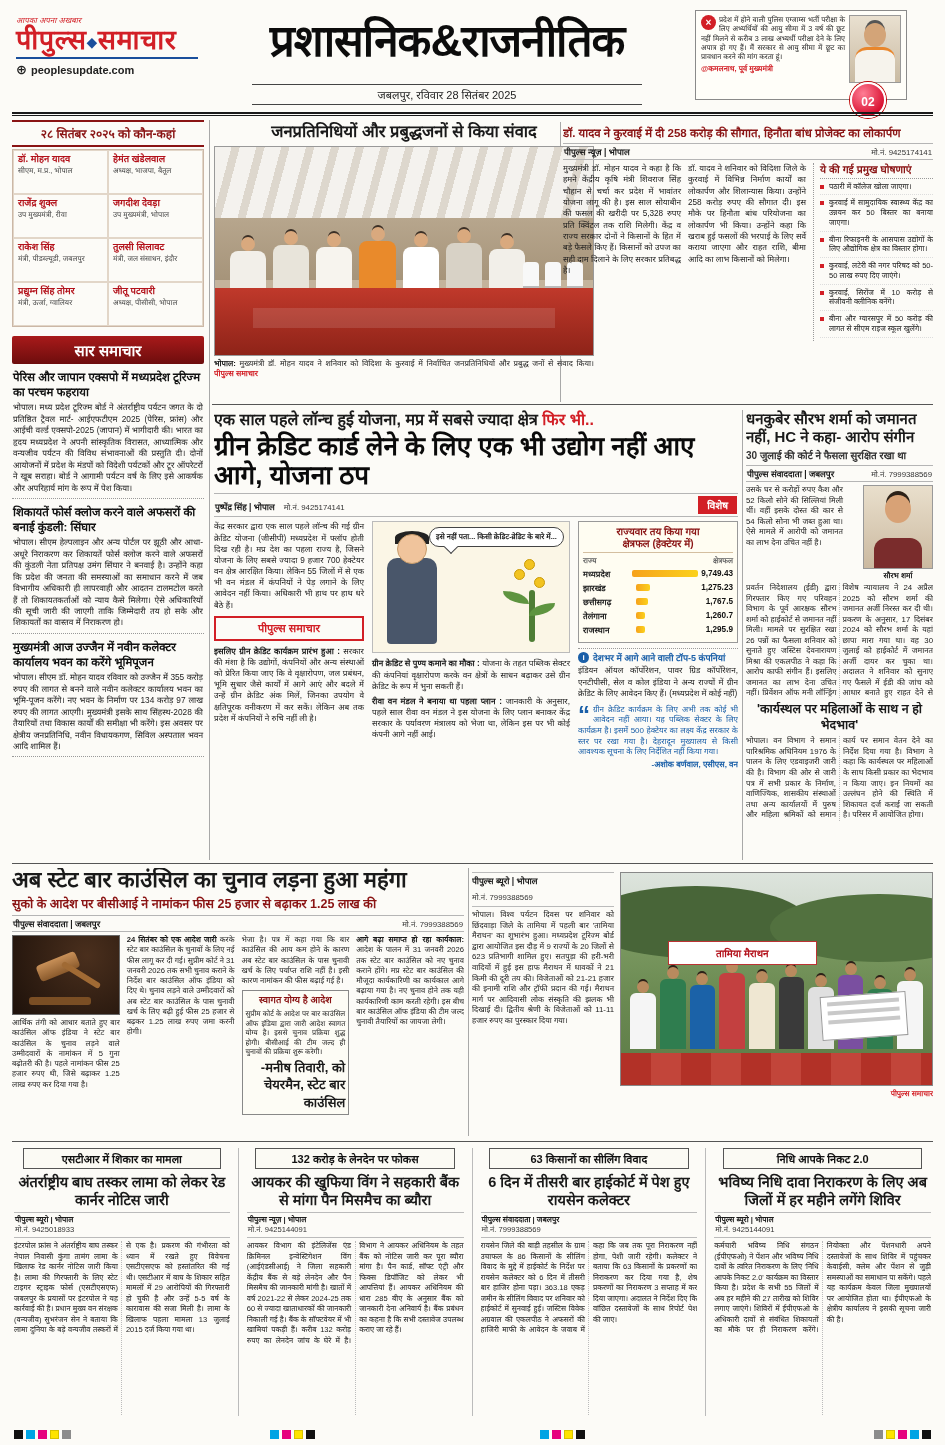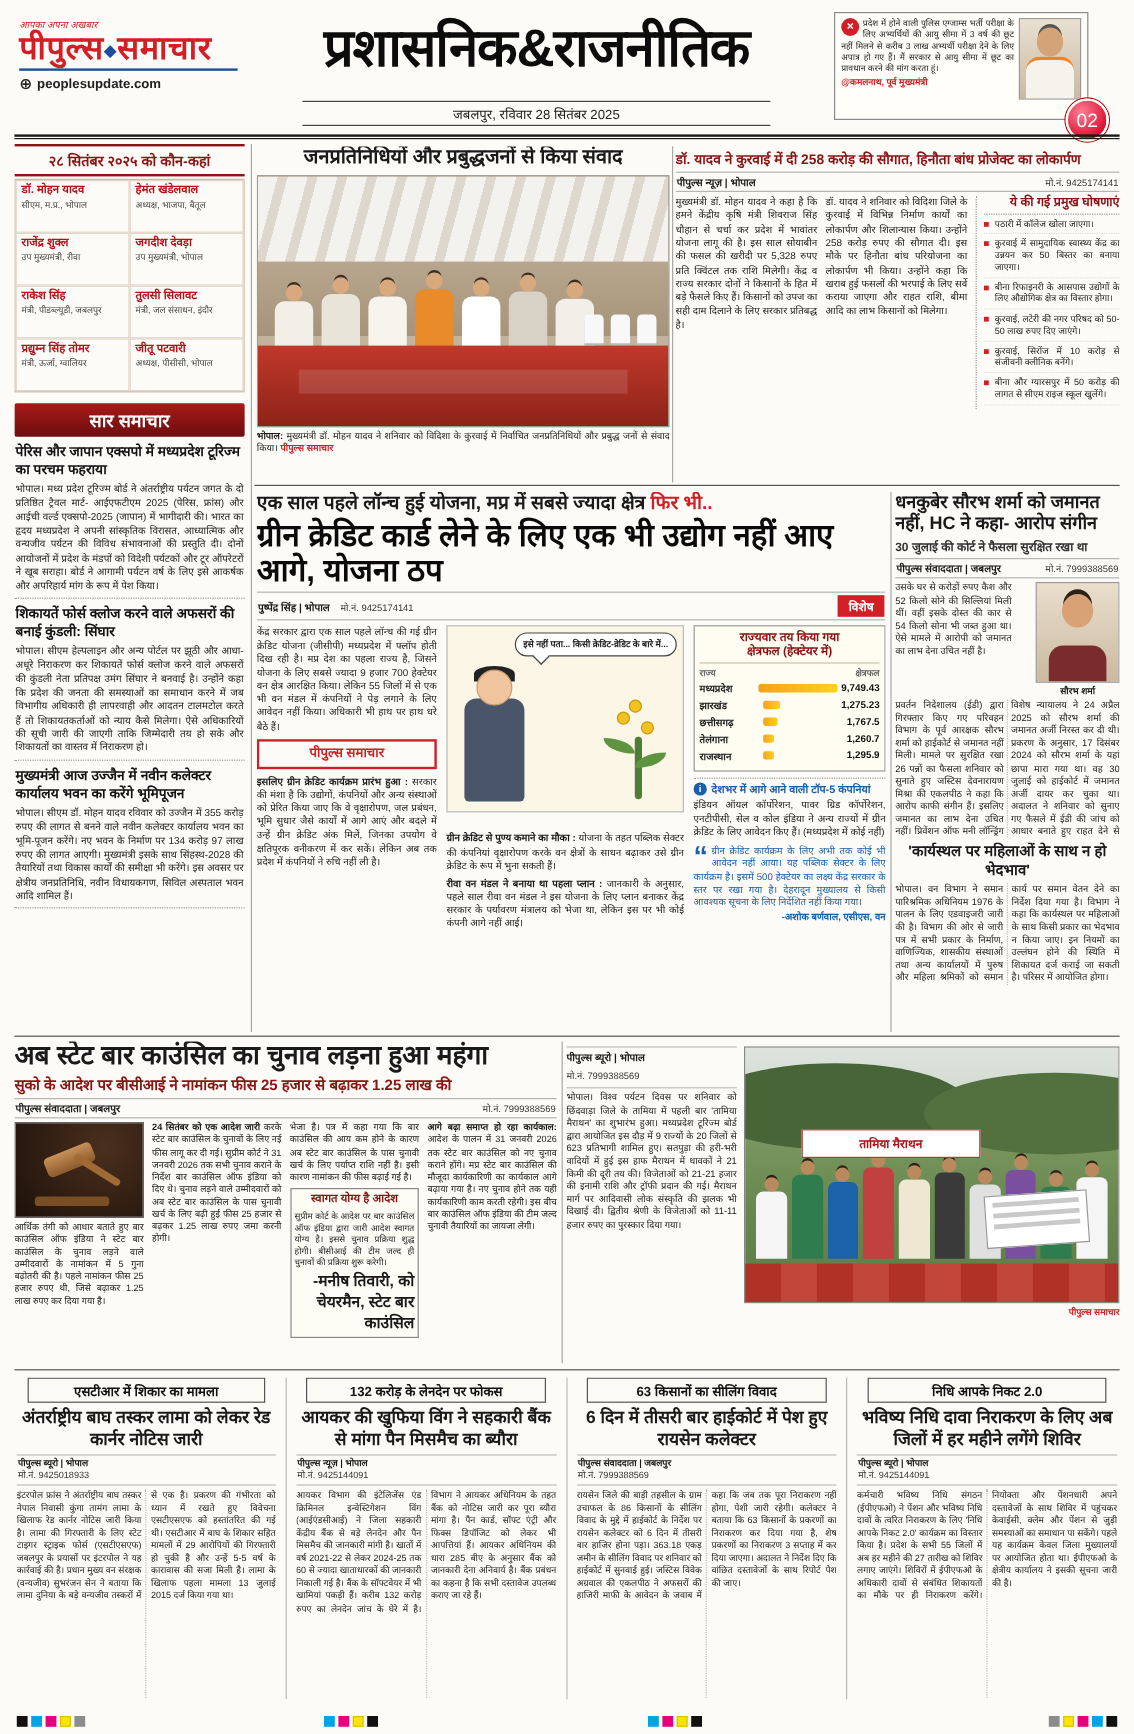--- a/index.html
+++ b/index.html
@@ -16,21 +16,21 @@
   .site-row{margin-top:4px;font-size:11px;font-weight:bold;color:#222;display:flex;align-items:center;gap:4px}
   .globe{font-size:13px;line-height:1;color:#222}
   .page-title{position:absolute;left:196px;top:12px;width:478px;text-align:center;font-size:44px;font-weight:900;color:#0c0c0c;line-height:1.05;letter-spacing:-1px}
   .dateline{position:absolute;left:240px;top:78px;width:390px;text-align:center;font-size:11px;color:#222;border-top:1px solid #444;border-bottom:1px solid #444;padding:2px 0}
   .quote-box{position:absolute;left:683px;top:4px;width:212px;height:90px;border:1px solid #8a8a8a;background:#fffef9;padding:4px 5px;font-size:7.2px;line-height:1.3;text-align:justify}
   .qb-logo{float:left;width:15px;height:15px;border-radius:50%;background:#d21f26;color:#fff;font-size:10px;line-height:15px;text-align:center;font-weight:bold;margin:0 3px 1px 0}
   .qb-photo{float:right;width:52px;height:68px;margin:0 0 2px 4px;border:1px solid #999;background:linear-gradient(#e9e0d0,#c9baa2);position:relative;overflow:hidden}
   .qb-photo::before{content:'';position:absolute;top:7px;left:50%;transform:translateX(-50%);width:22px;height:24px;border-radius:50%;background:#d3a478;box-shadow:0 -4px 0 -1px #555}
   .qb-photo::after{content:'';position:absolute;bottom:0;left:50%;transform:translateX(-50%);width:40px;height:32px;border-radius:12px 12px 0 0;background:#f6f3ec;border-top:3px solid #e9862c}
   .qb-attr{clear:none;color:#d21f26;font-weight:800;font-size:7.5px;margin-top:2px}
-  .page-circle{position:absolute;left:876px;top:76px;width:36px;height:36px;border-radius:50%;background:radial-gradient(circle at 35% 30%,#ff7d94,#d80f2f 75%);color:#fff;font-size:16px;font-weight:400;text-align:center;line-height:36px;border:2px solid #fff;box-shadow:0 0 0 1px #b00}
+  .page-circle{position:absolute;left:838px;top:76px;width:36px;height:36px;border-radius:50%;background:radial-gradient(circle at 35% 30%,#ff7d94,#d80f2f 75%);color:#fff;font-size:12px;font-weight:700;text-align:center;line-height:36px;border:2px solid #fff;box-shadow:0 0 0 1px #b00}
   .hrA{position:absolute;left:12px;right:12px;top:112px;height:4px;border-top:2px solid #1a1a1a;border-bottom:1px solid #1a1a1a}
 
   .vline{position:absolute;width:1px;background:#a8a8a8}
   .v1{left:209px;top:120px;height:740px}
   .v2{left:560px;top:122px;height:280px}
   .v3{left:742px;top:410px;height:450px}
   .v4{left:468px;top:868px;height:268px}
   .hrB{position:absolute;left:212px;right:12px;top:404px;border-top:1px solid #555}
   .hrC{position:absolute;left:12px;right:12px;top:863px;border-top:1px solid #555}
   .hrD{position:absolute;left:12px;right:12px;top:1141px;border-top:1px solid #555}
@@ -41,21 +41,21 @@
   .ww-grid{display:grid;grid-template-columns:1fr 1fr;border:1px solid #cbb7a6}
   .ww-cell{border:1px solid #e2d6c8;padding:3px 4px;min-height:44px}
   .ww-name{font-size:9.5px;font-weight:800;color:#b3121b;line-height:1.15}
   .ww-role{font-size:7.4px;color:#444;line-height:1.25;margin-top:1px}
   .sar-head{margin-top:9px;background:linear-gradient(#a81a1a,#6d0d0d);color:#fff;font-size:15px;font-weight:800;text-align:center;padding:4px 0;border-radius:2px}
   .brief{padding:6px 1px 4px;border-bottom:1px dotted #999}
   .brief h3{font-size:11.5px;font-weight:800;color:#121212;line-height:1.28;margin-bottom:3px}
   .brief p{font-size:8.3px;line-height:1.38;text-align:justify;color:#222}
 
   
-  .photo-story{position:absolute;left:214px;top:122px;width:344px;height:282px;overflow:hidden}
+  .photo-story{position:absolute;left:214px;top:122px;width:380px;height:282px;overflow:hidden}
   .photo-story h2{font-size:16.5px;font-weight:800;text-align:center;line-height:1.2}
   .scene{position:relative;margin-top:4px;height:210px;border:1px solid #999;overflow:hidden;background:#c4b39c}
   .tent{position:absolute;left:0;right:0;top:0;height:38%;background:repeating-linear-gradient(105deg,#f4f2ee 0 16px,#ddd7cd 16px 24px)}
   .backwall{position:absolute;left:0;right:0;top:34%;height:30%;background:linear-gradient(#b7a68d,#a6947a)}
   .carpet{position:absolute;left:0;right:0;bottom:0;height:32%;background:linear-gradient(#c0392b,#8e2318)}
   .carpet::before{content:'';position:absolute;left:10%;right:10%;top:30%;height:30%;background:rgba(255,255,255,.12)}
   .people{position:absolute;left:4%;right:18%;top:30%;height:42%;display:flex;align-items:flex-end;gap:7px}
   .pp{flex:1;border-radius:8px 8px 0 0;position:relative}
   .pp::before{content:'';position:absolute;top:-14px;left:50%;transform:translateX(-50%);width:14px;height:14px;border-radius:50%;background:#d9a97e;box-shadow:0 -3px 0 -1px #3a2f26}
   .pp:nth-child(1){height:46px;background:#f2efe9}
@@ -74,36 +74,36 @@
   
   .cm-article{position:absolute;left:563px;top:122px;width:370px;height:280px;overflow:hidden}
   .cm-article h1{font-size:19px;font-weight:900;line-height:1.16;color:#0b0b0b}
   .cm-sub{font-size:11.5px;font-weight:800;color:#8a1414;margin:3px 0}
   .byrow{display:flex;justify-content:space-between;align-items:center;border-top:1px solid #b5b5b5;border-bottom:1px solid #b5b5b5;padding:2px 1px;margin:3px 0}
   .byl{font-weight:800;font-size:8.5px}
   .byp{font-size:7.8px;color:#333}
   .cm-cols{display:flex;gap:7px;margin-top:3px}
   .cm-cols p{flex:1;font-size:8.2px;line-height:1.38;text-align:justify}
   .ann{width:120px;border-left:1px dotted #999;padding-left:6px;flex:none !important}
-  .ann-title{color:#8a1414;font-weight:800;font-size:10.5px;text-align:right;border-bottom:1px dotted #999;padding-bottom:2px;margin-bottom:3px;line-height:1.2}
+  .ann-title{color:#8a1414;font-weight:800;font-size:10.5px;text-align:left;border-bottom:1px dotted #999;padding-bottom:2px;margin-bottom:3px;line-height:1.2}
   .ann ul{list-style:none}
   .ann li{position:relative;padding:0 0 3px 9px;font-size:7.5px;line-height:1.3;margin-bottom:3px;border-bottom:1px dotted #ddd;text-align:justify}
   .ann li::before{content:'';position:absolute;left:0;top:3px;width:4px;height:4px;background:#d21f26}
 
   
   .green{position:absolute;left:214px;top:410px;width:524px;height:450px;overflow:hidden}
   .kicker{font-size:16px;font-weight:800;line-height:1.2}
   .kicker .red{color:#d21f26}
   .green h1{font-size:26px;font-weight:900;line-height:1.12;margin:3px 0;color:#0a0a0a}
   .sp-tag{background:#d21f26;color:#fff;font-weight:800;font-size:10px;padding:2px 9px}
   .g-grid{display:grid;grid-template-columns:150px 198px 160px;gap:8px;margin-top:4px}
   .g-grid p{font-size:8.2px;line-height:1.36;text-align:justify}
   .lead{font-weight:800}
   .mini-logo{border:2px solid #d21f26;color:#d21f26;font-weight:800;font-size:11px;text-align:center;padding:4px 2px;margin:5px 0;line-height:1.2}
-  .cartoon{position:relative;height:156px;background:#fbf6e6;border:1px solid #bbb;overflow:hidden;margin-bottom:16px}
+  .cartoon{position:relative;height:132px;background:#fbf6e6;border:1px solid #bbb;overflow:hidden;margin-bottom:5px}
   .bubble{position:absolute;top:5px;left:56px;right:5px;background:#fff;border:1px solid #444;border-radius:10px;padding:4px 5px;font-size:7.4px;font-weight:800;text-align:center;line-height:1.25}
   .bubble::after{content:'';position:absolute;left:16px;bottom:-6px;width:9px;height:9px;background:#fff;border-right:1px solid #444;border-bottom:1px solid #444;transform:rotate(45deg)}
   .c-man{position:absolute;left:14px;bottom:8px;width:50px;height:86px;background:#49566a;border-radius:10px 10px 4px 4px}
   .c-head{position:absolute;left:24px;bottom:88px;width:30px;height:30px;border-radius:50%;background:#f0c49c;border:1px solid #c79c6b}
   .c-hair{position:absolute;left:22px;bottom:108px;width:34px;height:13px;background:#222;border-radius:50% 50% 0 0}
   .c-plant{position:absolute;right:34px;bottom:10px;width:6px;height:52px;background:#4e7d35;border-radius:3px}
   .c-leaf1,.c-leaf2{position:absolute;width:26px;height:13px;background:#5e9440;border-radius:0 100% 0 100%}
   .c-leaf1{right:40px;bottom:48px}
   .c-leaf2{right:14px;bottom:36px;transform:scaleX(-1)}
   .coin{position:absolute;width:11px;height:11px;border-radius:50%;background:#f2c320;border:1px solid #c99a0a}

